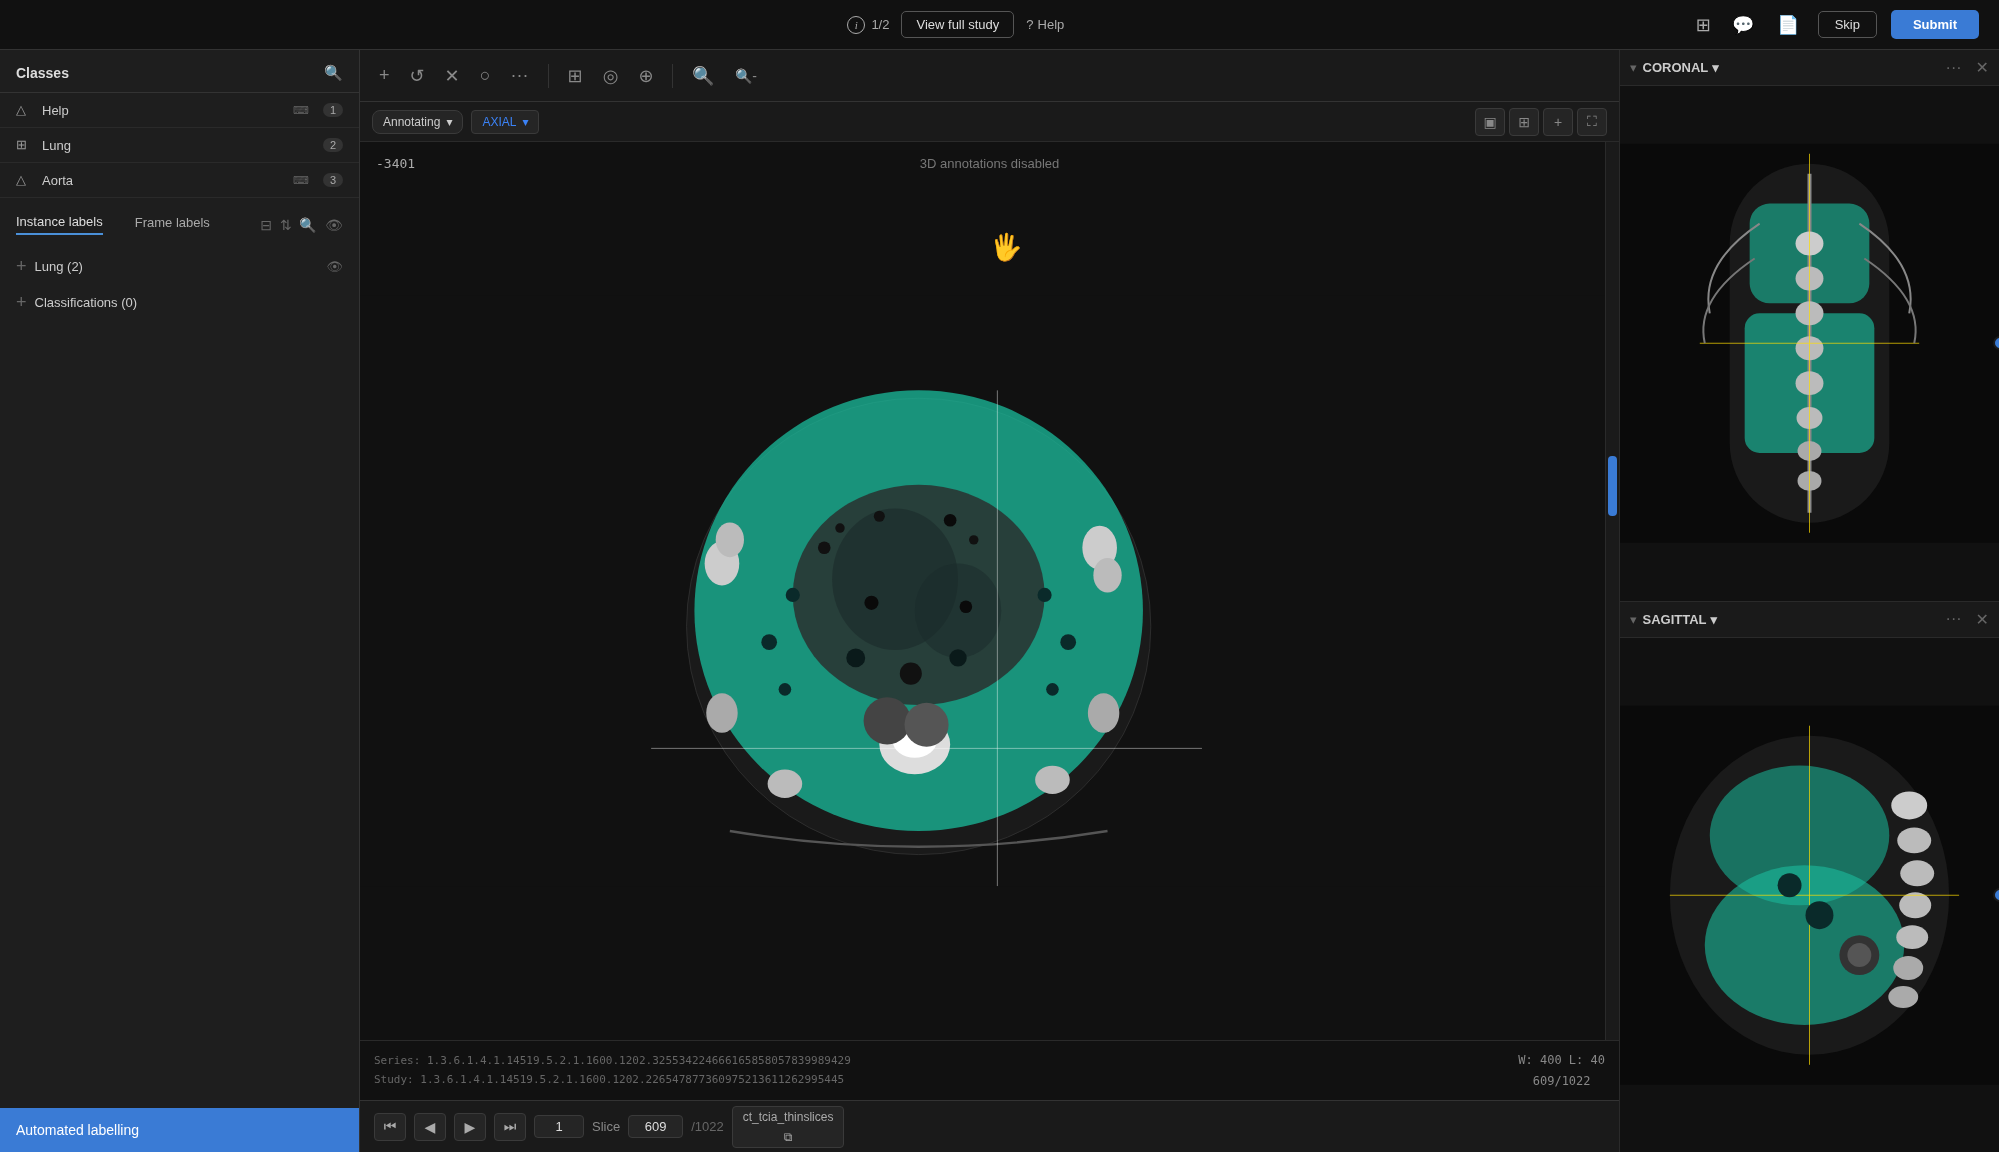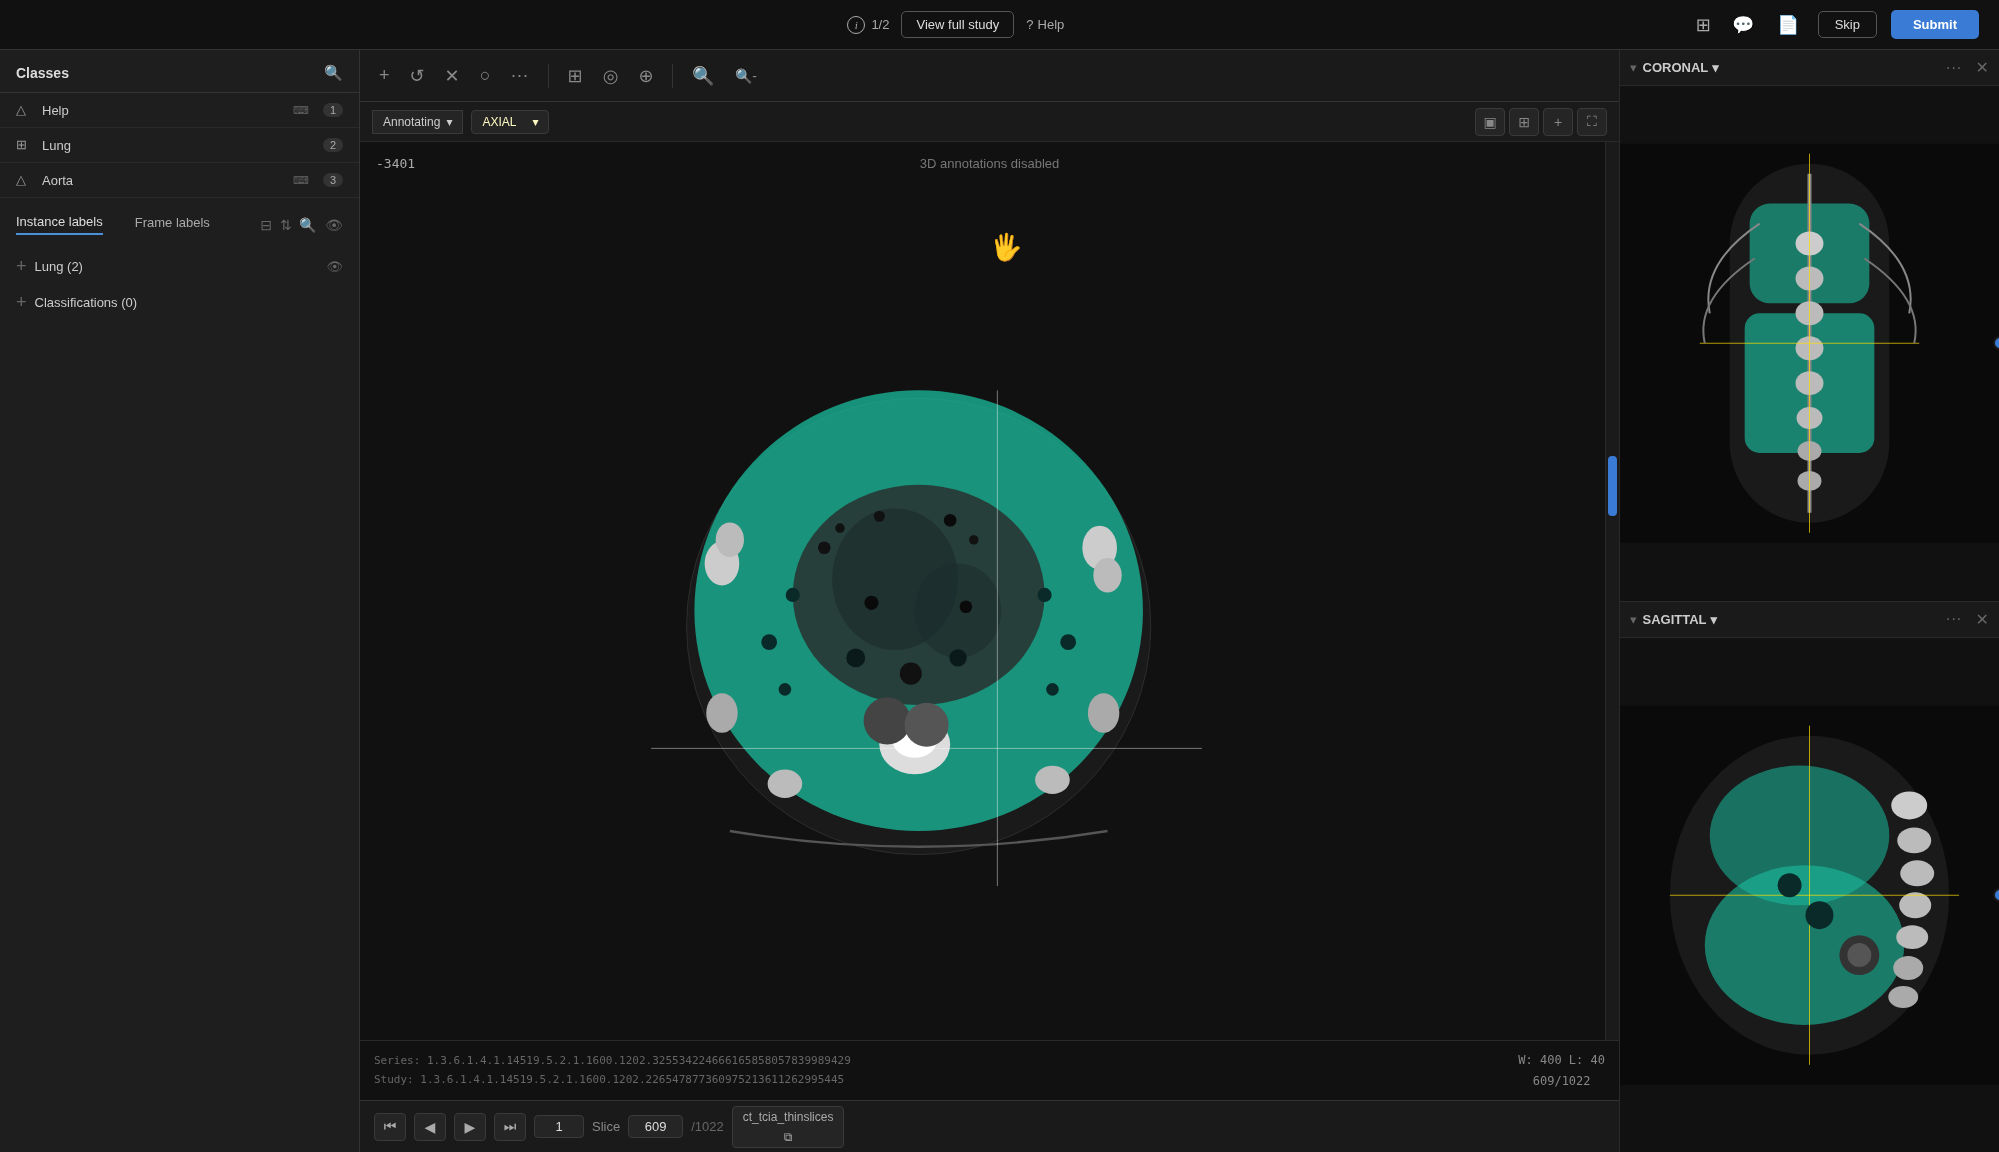--- a/index.html
+++ b/index.html
@@ -270,34 +270,34 @@
       display: flex;
       align-items: center;
       padding: 0 12px;
       gap: 8px;
     }
     .annotating-dropdown {
       background: #252525;
       border: 1px solid #3a3a3a;
       color: #ccc;
       padding: 4px 10px 4px 10px;
-      border-radius: 0;
+      border-radius: 8px;
       font-size: 12px;
       cursor: pointer;
       display: flex; align-items: center; gap: 6px;
     }
     .axial-dropdown {
       background: #252525;
       border: 1px solid #3a3a3a;
-      color: #fef9c3;
+      color: #3b82f6;
       padding: 4px 10px;
       border-radius: 4px;
       font-size: 12px;
       cursor: pointer;
-      display: flex; align-items: center; gap: 16px;
+      display: flex; align-items: center; gap: 6px;
     }
     .viewer-header-spacer { flex: 1; }
     .viewer-header-icons {
       display: flex; align-items: center; gap: 4px;
     }
     .vh-icon {
       width: 30px; height: 28px;
       background: #252525;
       border: 1px solid #3a3a3a;
       border-radius: 4px;
@@ -598,20 +598,21 @@
       </div>
 
       <div class="classifications-group">
         <div class="classifications-header">
           <span class="label-group-add">+</span>
           <span class="classifications-name">Classifications (0)</span>
         </div>
       </div>
     </div>
 
+    <button class="automated-labelling-btn">Automated labelling</button>
   </div>
 
   <div class="center-viewer">
 
     <div class="viewer-toolbar">
       <span class="toolbar-icon">+</span>
       <span class="toolbar-icon">↺</span>
       <span class="toolbar-icon">✕</span>
       <span class="toolbar-icon">○</span>
       <span class="toolbar-icon">···</span>

